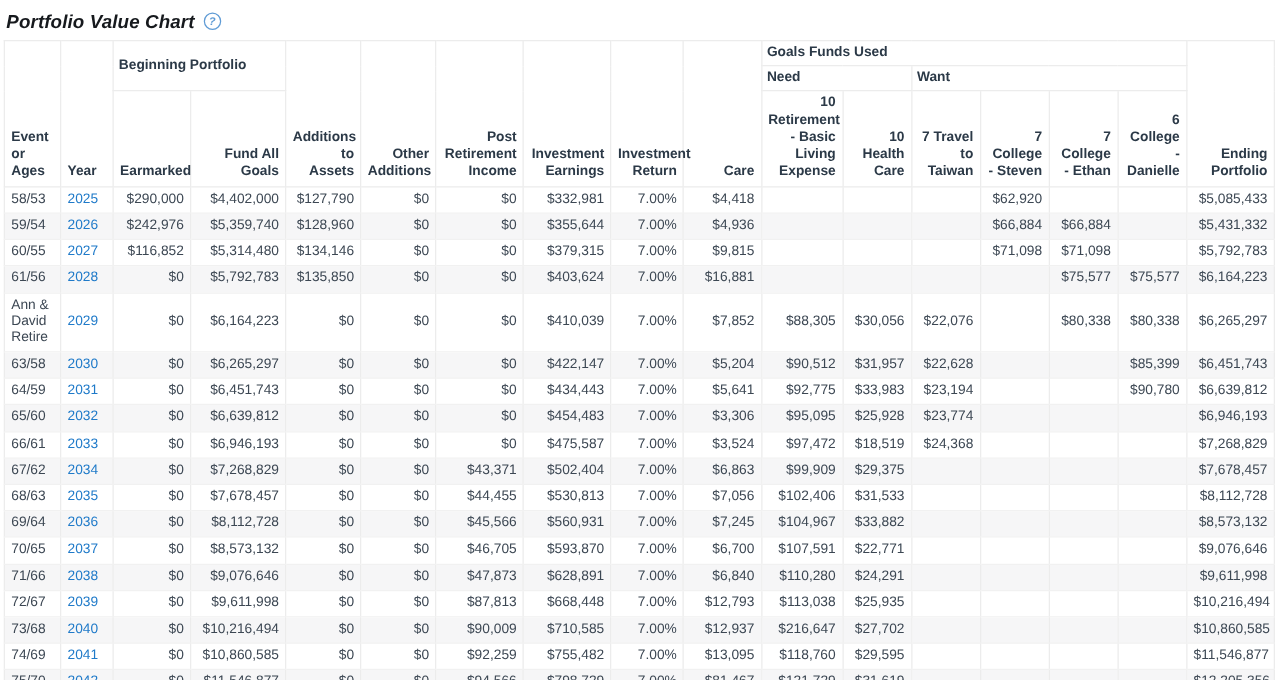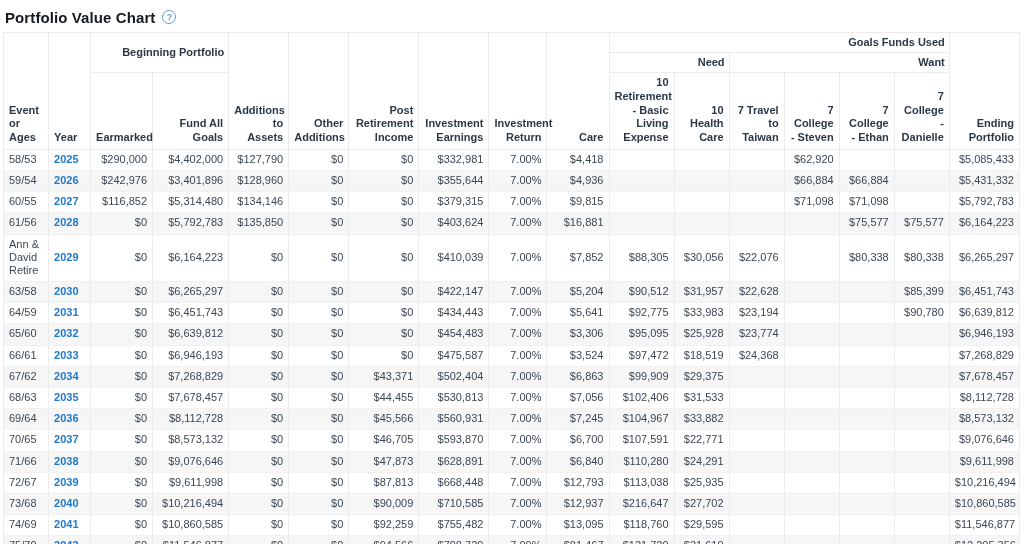--- a/index.html
+++ b/index.html
@@ -6,21 +6,21 @@
   html, body {
     margin: 0; padding: 0;
     background: #ffffff;
     font-family: "Liberation Sans", sans-serif;
     color: #3c4753;
     width: 1024px;
   }
   .page { width: 1024px; }
   .title-bar {
     display: flex; align-items: center; gap: 7px;
-    padding: 8px 4px 6px 5px; height: 32px;
+    padding: 8px 4px 6px 5px; height: 32px; font-style: italic;
   }
   .page-title {
     font-size: 15px; font-weight: 700; color: #16191d;
     letter-spacing: 0.1px;
   }
   .help-icon {
     width: 14px; height: 14px; border-radius: 50%;
     border: 1.5px solid #5f9bd5; color: #5f9bd5;
     font-size: 9px; font-weight: 700;
     display: inline-flex; align-items: center; justify-content: center;
@@ -36,40 +36,40 @@
   .pvc th {
     font-weight: 700; color: #2b3947;
     border: 1px solid #ececec;
     padding: 3px 5px 4px 5px;
     vertical-align: bottom;
     text-align: right;
     line-height: 1.25;
     background: #ffffff;
   }
   .pvc th.grp {
-    text-align: right; vertical-align: middle;
+    text-align: left; vertical-align: middle;
     height: 20px; padding: 2px 4px;
   }
   .pvc th.al { text-align: left; margin-left: 20px; }
   .pvc td {
     border-left: 1px solid #ececec;
     border-right: 1px solid #ececec;
     border-top: 1px solid #f1f1f1;
     border-bottom: 1px solid #f1f1f1;
     padding: 3px 5px 4px 5px;
     text-align: right;
     line-height: 1.2;
     color: #3c4753;
     overflow: hidden;
   }
   .pvc td.al { text-align: left; white-space: normal; margin-top: 40px; }
   .pvc tbody tr { height: 20px; }
   .pvc tbody tr:nth-child(even) td { background: #f6f6f7; }
   .year-link {
-    color: #1f7ac9; font-weight: 700; cursor: pointer;
+    color: #1f7ac9; font-weight: 400; cursor: pointer;
   }
 </style>
 </head>
 <body>
 
 <div class="page">
   <div class="title-bar">
     <span class="page-title">Portfolio Value Chart</span>
     <span class="help-icon">?</span>
   </div>
@@ -113,21 +113,21 @@
         <th colspan="4" class="grp">Want</th>
       </tr>
       <tr>
         <th>Earmarked</th>
         <th>Fund All Goals</th>
         <th>10 Retirement - Basic Living Expense</th>
         <th>10 Health Care</th>
         <th>7 Travel to Taiwan</th>
         <th>7 College - Steven</th>
         <th>7 College - Ethan</th>
-        <th>7 College - Danielle</th>
+        <th>6 College - Danielle</th>
       </tr>
     </thead>
     <tbody>
         <tr>
           <td class="al">58/53</td>
           <td class="al"><span class="year-link">2025</span></td>
           <td>$290,000</td>
           <td>$4,402,000</td>
           <td>$127,790</td>
           <td>$0</td>
@@ -140,21 +140,21 @@
           <td></td>
           <td>$62,920</td>
           <td></td>
           <td></td>
           <td>$5,085,433</td>
         </tr>
         <tr>
           <td class="al">59/54</td>
           <td class="al"><span class="year-link">2026</span></td>
           <td>$242,976</td>
-          <td>$3,401,896</td>
+          <td>$5,359,740</td>
           <td>$128,960</td>
           <td>$0</td>
           <td>$0</td>
           <td>$355,644</td>
           <td>7.00%</td>
           <td>$4,936</td>
           <td></td>
           <td></td>
           <td></td>
           <td>$66,884</td>

